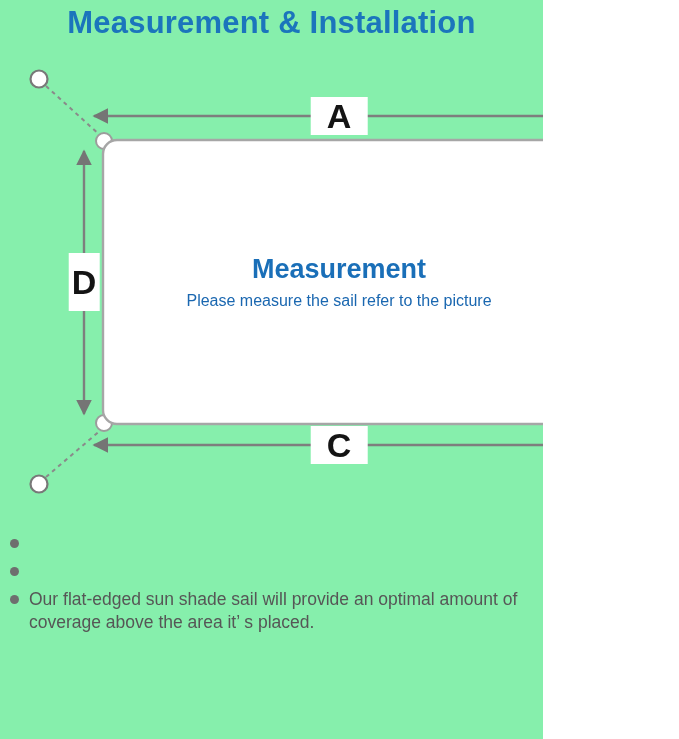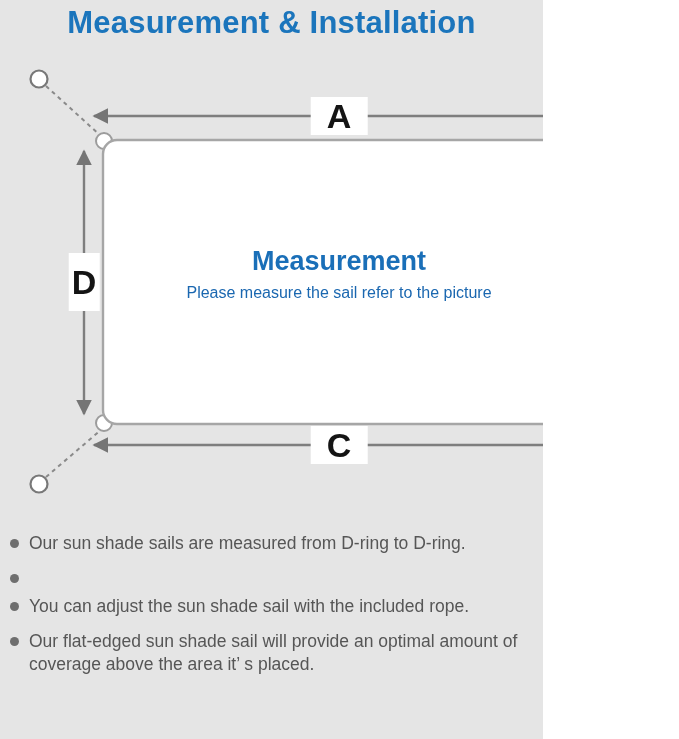--- a/index.html
+++ b/index.html
@@ -1,19 +1,19 @@
 <!DOCTYPE html>
 <html><head>
 <meta charset="utf-8">
 <style>
   html,body { margin:0; padding:0; background:#ffffff; }
   #page {
     position:relative;
     width:543px; height:739px;
-    background:#e5e5e5;
+    background:#86efac;
     font-family:"Liberation Sans", sans-serif;
     overflow:hidden;
   }
   
   .title {
     height:51px; padding-top:5px;
     text-align:center;
     font-size:31px; font-weight:700;
     color:#1b75bc;
     letter-spacing:0.2px;
@@ -38,21 +38,21 @@
   .center-text {
     position:absolute;
     left:339px; top:190px;
     transform:translateX(-50%);
     text-align:center;
     white-space:nowrap;
   }
   .center-heading {
     font-size:27px; font-weight:700;
     color:#1a6fb8;
-    margin:0 0 7px 0;
+    margin:8px 0 7px 0;
   }
   .center-sub {
     font-size:16px;
     color:#1a67b0;
     margin:0;
   }
   
   .bullets { padding:6px 14px 0 10px; }
   .bullet-item {
     display:flex;
@@ -119,28 +119,23 @@
 
     <div class="center-text">
       <div class="center-heading">Measurement</div>
       <div class="center-sub">Please measure the sail refer to the picture</div>
     </div>
   </div>
 
   <div class="bullets">
     <div class="bullet-item">
       <span class="bullet-dot"></span>
-      <span class="bullet-text">Our sun shade sails are measured from D-ring to D-ring.</span>
     </div>
     <div class="bullet-item">
       <span class="bullet-dot"></span>
-    </div>
-    <div class="bullet-item">
-      <span class="bullet-dot"></span>
-      <span class="bullet-text">You can adjust the sun shade sail with the included rope.</span>
     </div>
     <div class="bullet-item">
       <span class="bullet-dot"></span>
       <span class="bullet-text">Our flat-edged sun shade sail will provide an optimal amount of coverage above the area it’ s placed.</span>
     </div>
   </div>
 
 </div>
 
 </body></html>

